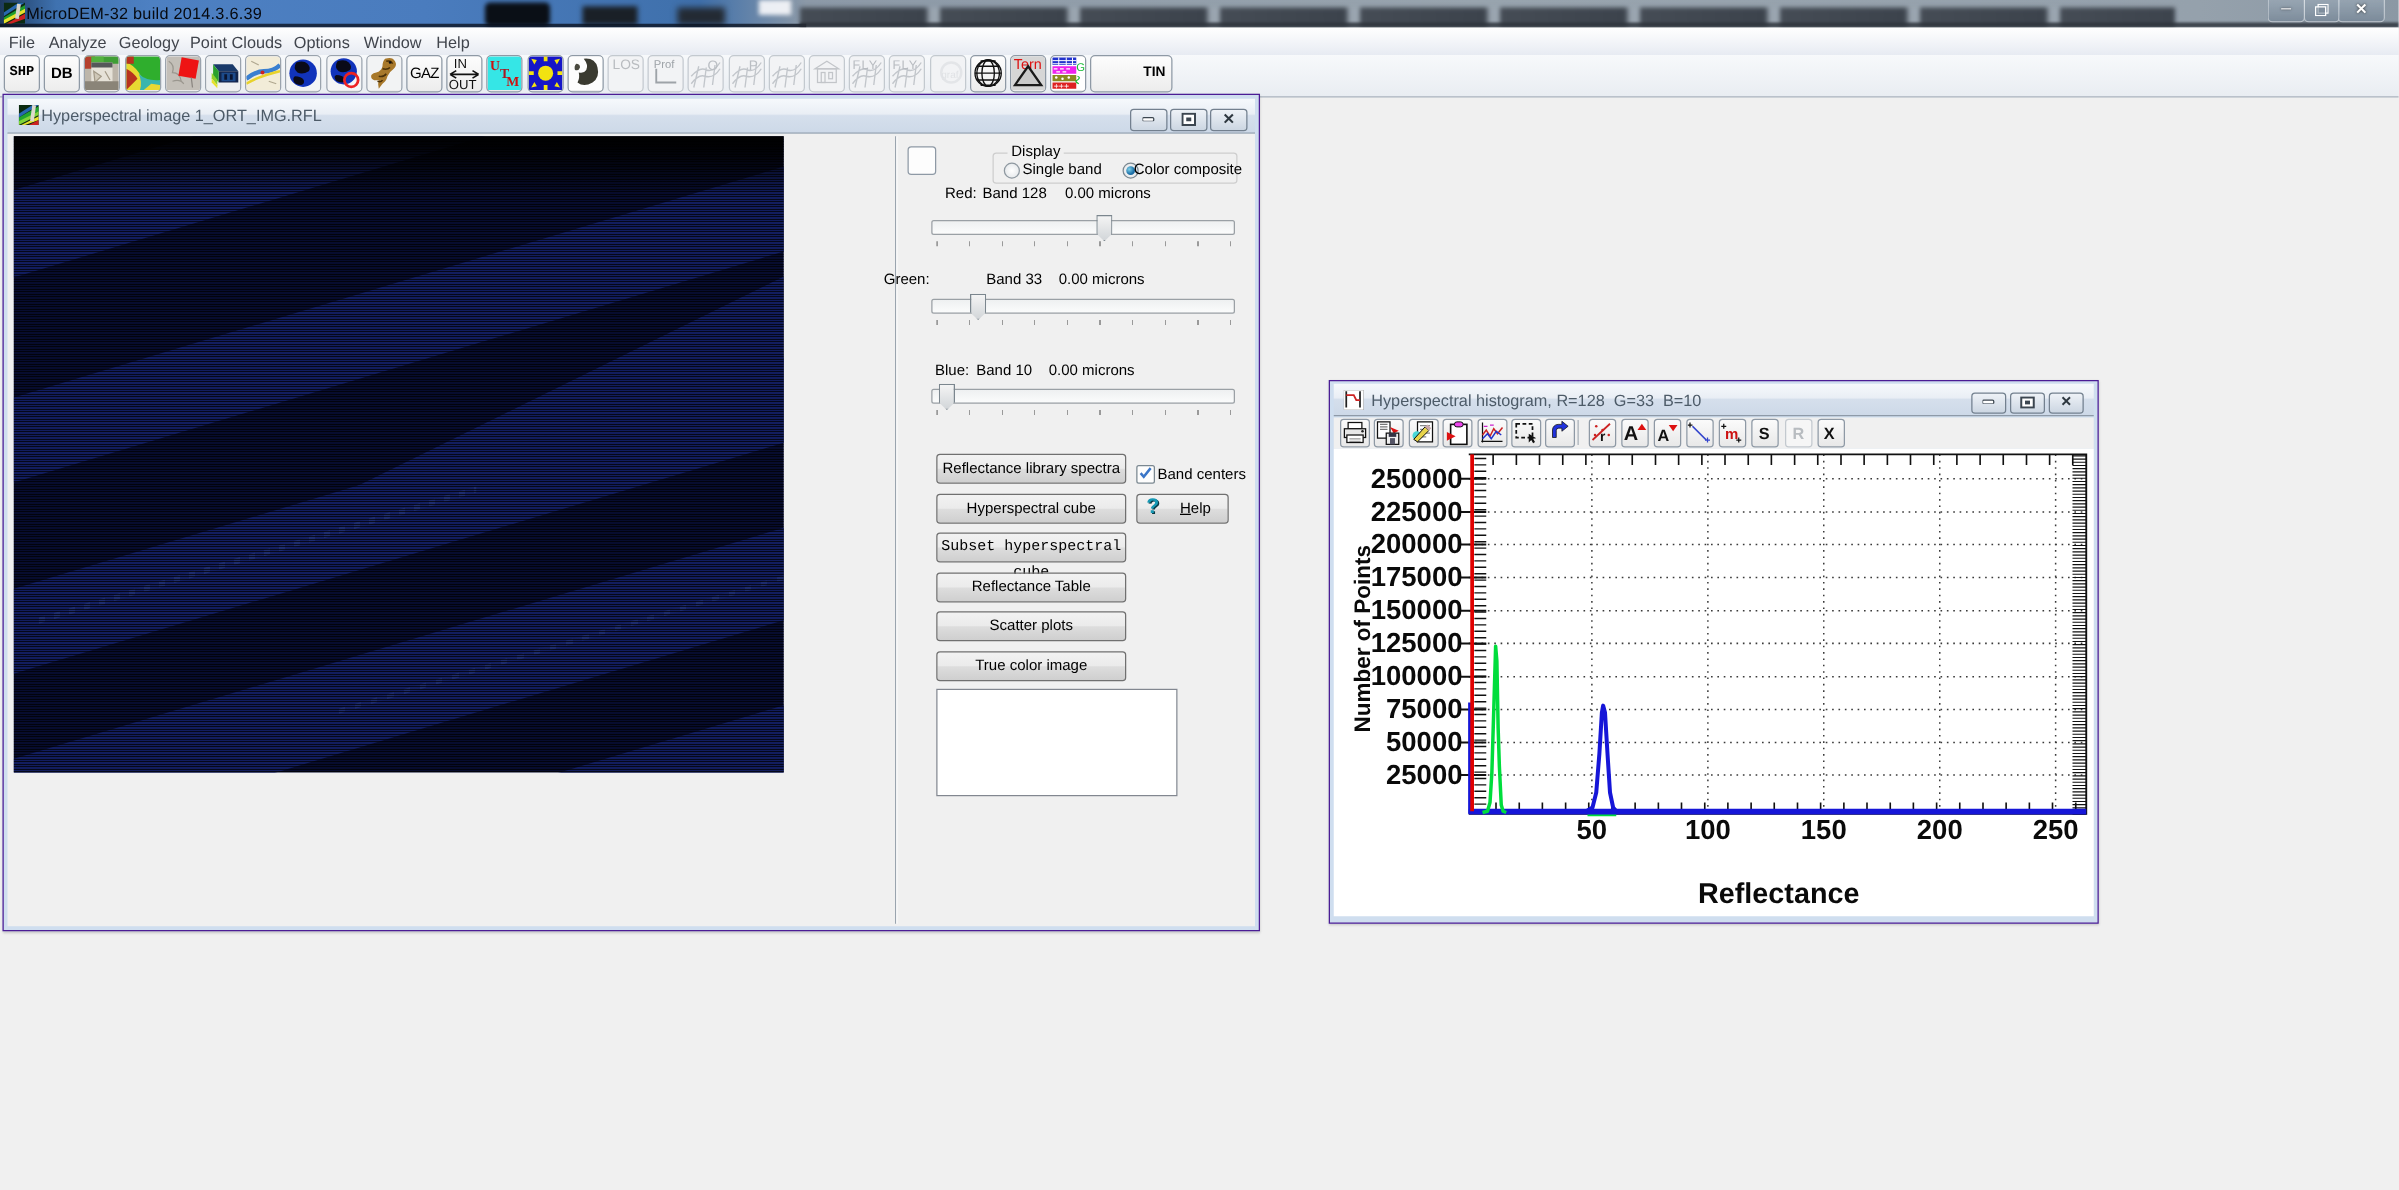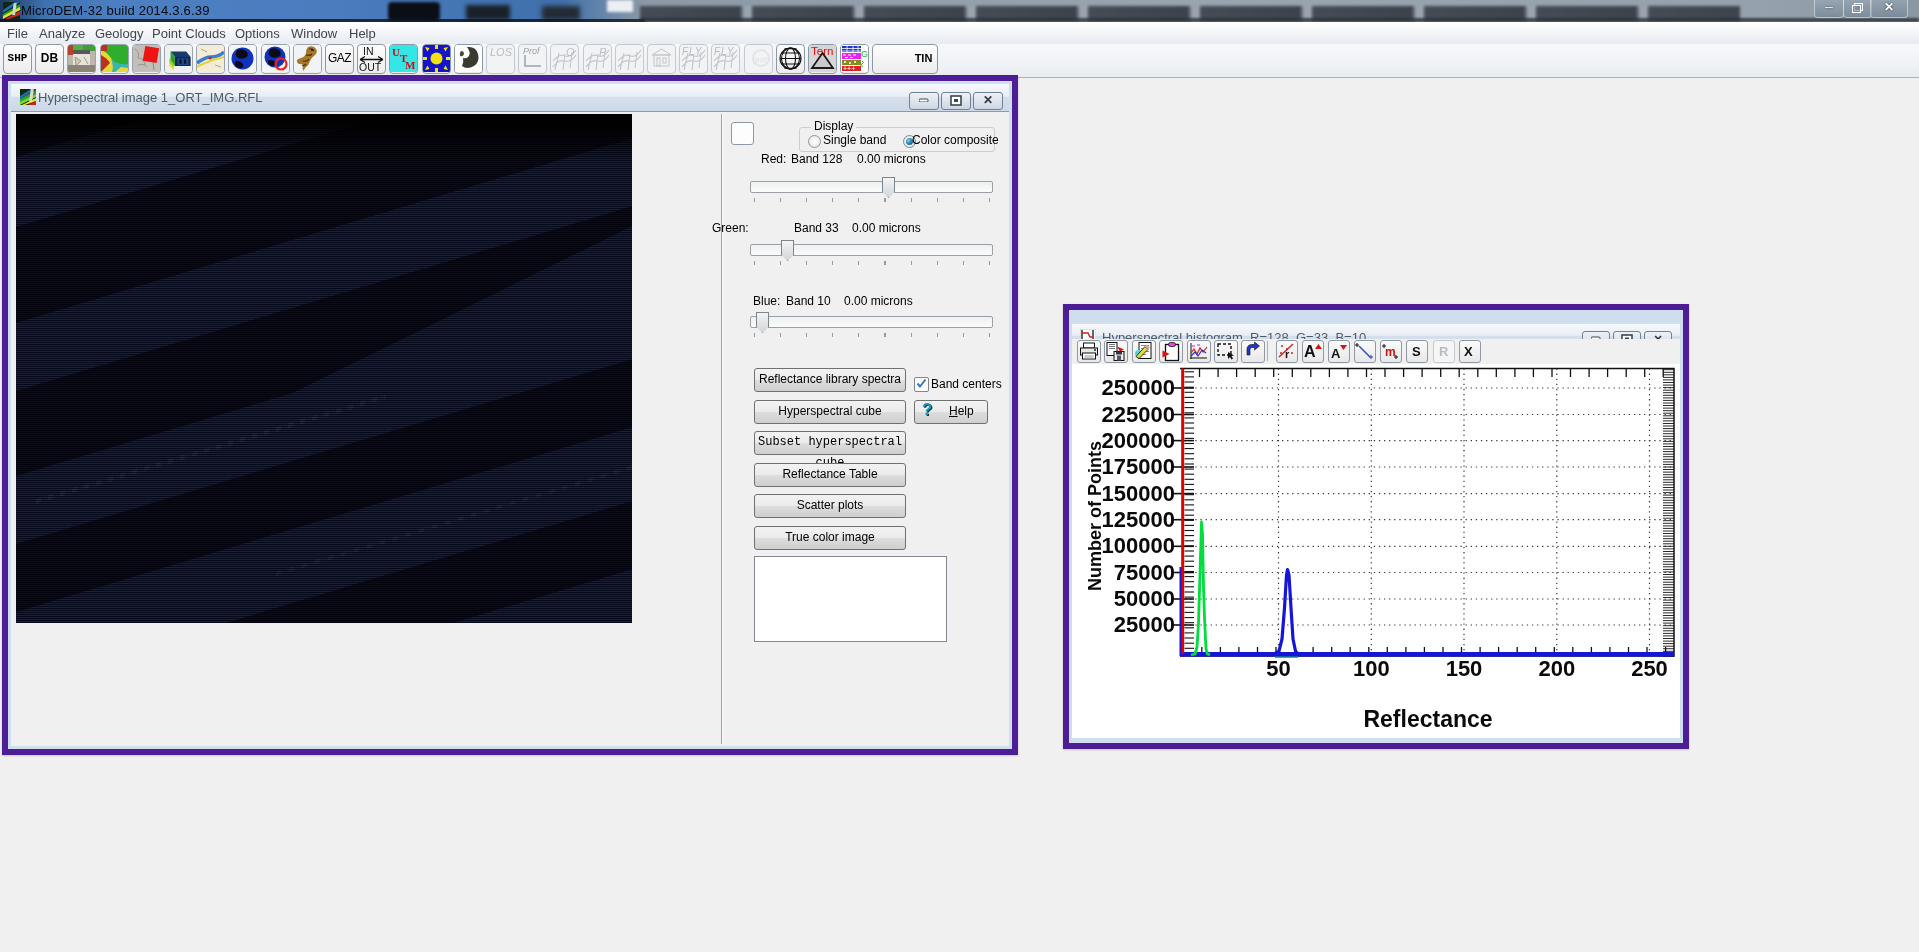--- a/index.html
+++ b/index.html
@@ -6,23 +6,23 @@
 body{width:1919px;height:952px;overflow:hidden;background:#f0f0f0;font-family:"Liberation Sans",sans-serif;position:relative;}
 .abs{position:absolute;}
 #titlebar{left:0;top:0;width:1919px;height:22px;background:linear-gradient(90deg,#1e3a5f 0px,#3f72b0 45px,#4d80c2 120px,#4a7cbe 340px,#3f70ab 560px,#8c99a7 645px,#98a4ae 1180px,#95a1ac 1760px,#8b98a4 1919px);}
 #tbdark{left:640px;top:6px;width:1100px;height:15px;background:repeating-linear-gradient(90deg,#454c55 0px,#3c434c 100px,#9aa5b0 104px,#9aa5b0 112px);filter:blur(1.5px);position:absolute;}
 #titletext{left:21px;top:3px;font-size:13px;color:#06090f;position:absolute;letter-spacing:0.2px;}
 .capbtn{position:absolute;top:0;height:17px;border:1px solid rgba(255,255,255,0.45);border-top:none;border-radius:0 0 4px 4px;background:linear-gradient(rgba(160,175,190,0.45),rgba(110,128,146,0.55));color:#fff;text-align:center;font-size:11px;line-height:15px;font-weight:bold;text-shadow:0 0 2px #222;}
 #menubar{left:0;top:22px;width:1919px;height:22px;background:linear-gradient(#ffffff,#f2f4f8 55%,#e7ebf2);}
 #menubar span{position:absolute;top:4px;font-size:13px;color:#41454d;}
 #toolbar{left:0;top:44px;width:1919px;height:33px;background:linear-gradient(#f7f9fb,#e9edf2);border-bottom:1px solid #a9b3be;}
 .tbtn{position:absolute;top:0px;width:27px;height:28px;border:1px solid #8e99a5;border-radius:4px;background:linear-gradient(#fdfdfd,#ececec);overflow:hidden;}
-.tbtn.dis{border-color:#c3c9cf;background:#f2f3f5;font-style:italic;}
+.tbtn.dis{border-color:#c3c9cf;background:#f2f3f5;}
 .ttxt{width:100%;text-align:center;font-weight:bold;font-size:11px;line-height:27px;color:#000;display:block;}
-.win{position:absolute;border:6px solid #4c1d95;background:#cfdeef;box-shadow:0 1px 2px rgba(0,0,0,0.18);}
+.win{position:absolute;border:1px solid #4c1d95;background:#cfdeef;box-shadow:0 1px 2px rgba(0,0,0,0.18);}
 .wtitle{position:absolute;left:3px;top:3px;right:3px;height:27px;background:linear-gradient(#f6f9fc,#e9eef5 45%,#d5dfec 50%,#cdd9e8);border-bottom:1px solid #8e9aa8;}
 .wtitle .txt{position:absolute;left:30px;top:6px;font-size:13px;color:#4d5b68;}
 .wclient{position:absolute;left:3px;top:31px;right:3px;bottom:3px;background:#f0f0f0;}
 .wbtn{position:absolute;width:28px;height:16px;border:1px solid #73808f;border-radius:3px;background:linear-gradient(#eef2f7,#ccd6e2);color:#333;text-align:center;}
 .wbtn svg{display:block;margin:0 auto;}
 .pbtn{position:absolute;left:743px;width:150px;height:22px;border:1px solid #707070;border-radius:3px;background:linear-gradient(#f2f2f2,#ebebeb 48%,#dddddd 52%,#cfcfcf);font-size:12px;color:#000;text-align:center;line-height:21px;}
 .lbl{position:absolute;font-size:12px;color:#000;white-space:nowrap;}
 .trough{position:absolute;height:10px;border:1px solid #9aa0a5;border-radius:2px;background:linear-gradient(#eef0f1,#fbfcfc);}
 .thumb{position:absolute;width:11px;height:19px;background:linear-gradient(#f4f4f4,#d2d6d9);border:1px solid #7b868e;clip-path:polygon(0 0,100% 0,100% 70%,50% 100%,0 70%);}
 .ticks{position:absolute;height:4px;}
@@ -311,21 +311,21 @@
         <path d="M2.5 6.5 L5 9.5 L10.5 2.5" stroke="#3a76c8" stroke-width="2" fill="none"></path>
       </svg>
 <span class="abs lbl" style="left:920px;top:265px;">Band centers</span>
 <div class="abs pbtn" style="left:903px;top:288px;width:72px;height:22px;"></div>
 <span class="abs" style="left:911px;top:288px;font-size:17px;font-weight:bold;color:#1598b4;text-shadow:1px 1px 0 #0a3a46;">?</span>
 <span class="abs" style="left:938px;top:292px;font-size:12px;"><u>H</u>elp</span>
 <div class="abs" style="left:743px;top:444px;width:191px;height:84px;background:#fff;border:1px solid #828790;"></div>
   </div>
 </div>
 <div class="win" id="win2" style="left:1063px;top:304px;width:614px;height:433px;">
-  <div class="wtitle" style="top:2px;height:25px;margin-top:12px;">
+  <div class="wtitle" style="top:2px;height:25px;">
     <svg style="position:absolute;left:8px;top:5px" width="16" height="16" viewBox="0 0 16 16">
         <rect width="16" height="16" fill="#fff" stroke="#888" stroke-width="0.5"></rect>
         <path d="M2 1 L2 14" stroke="#222" stroke-width="1.4" fill="none"></path>
         <path d="M13 1 L13 14" stroke="#222" stroke-width="1.4" fill="none"></path>
         <path d="M2 4 L8 4 L10 8 L13 8" stroke="#cc2222" stroke-width="1.4" fill="none"></path>
       </svg>
     <div class="txt">Hyperspectral histogram, R=128&nbsp; G=33&nbsp; B=10</div>
     <div class="wbtn" style="left:510px;top:7px;width:26px;height:15px;">
         <svg width="10" height="8">
           <rect x="0" y="5" width="9" height="3" rx="1" fill="#fff" stroke="#3c4650" stroke-width="1"></rect>

